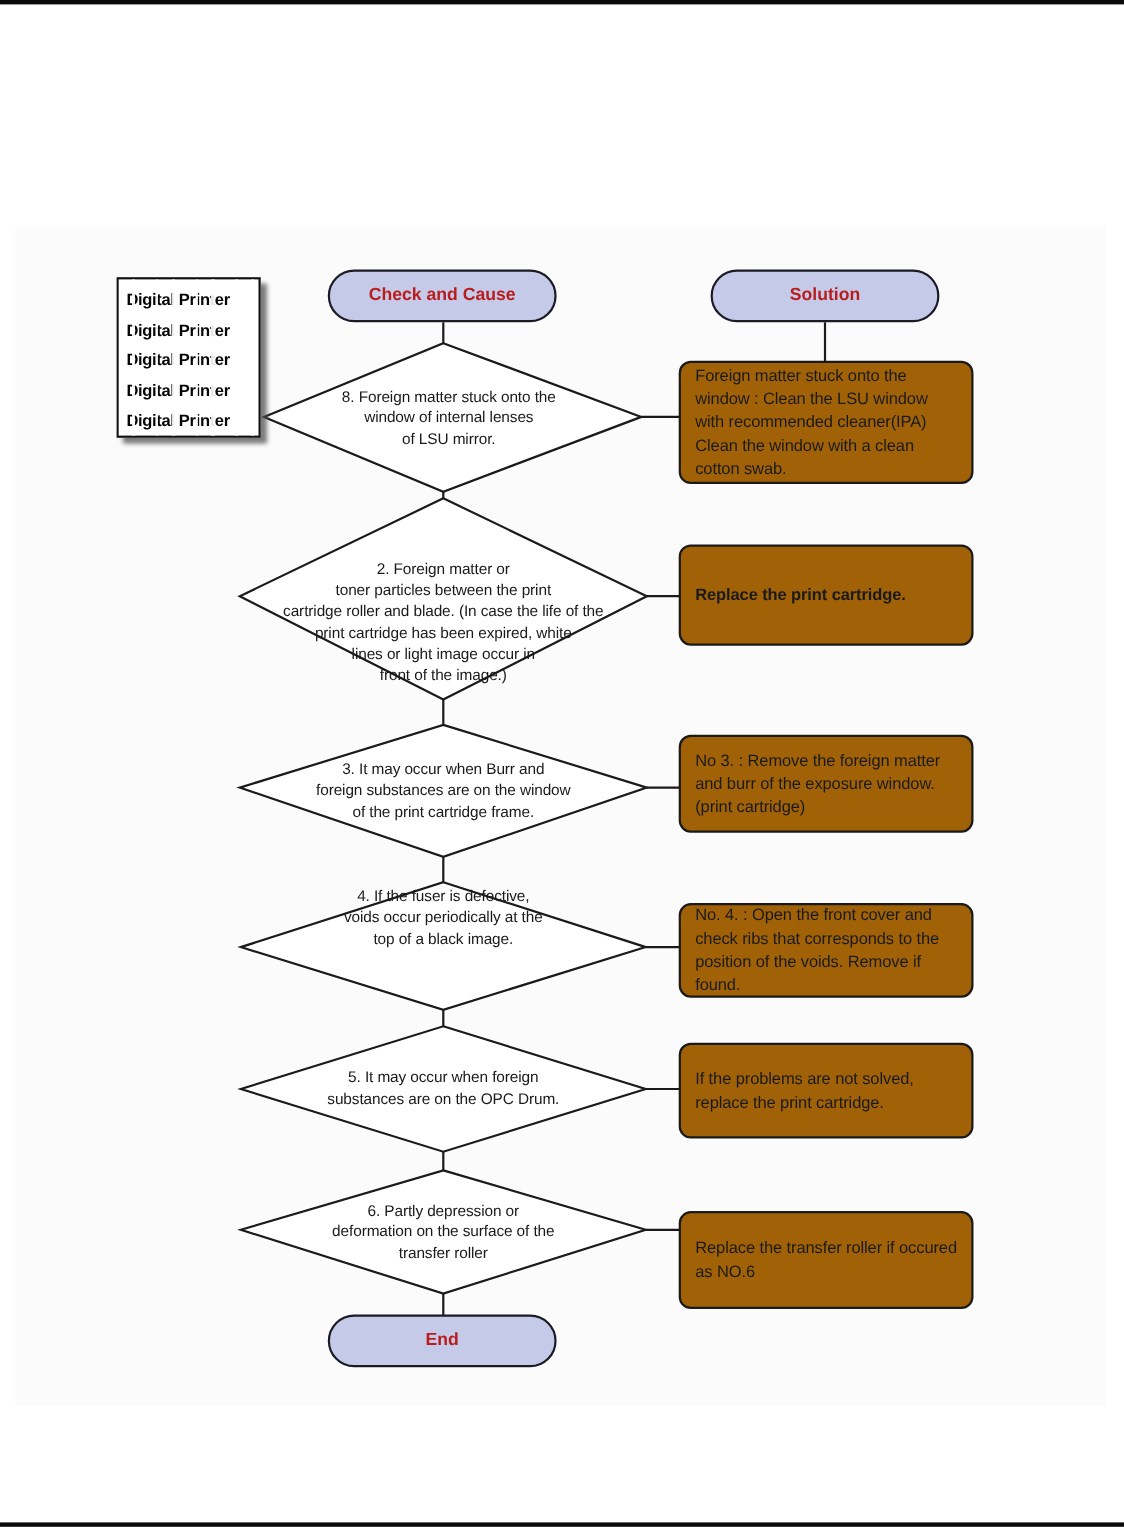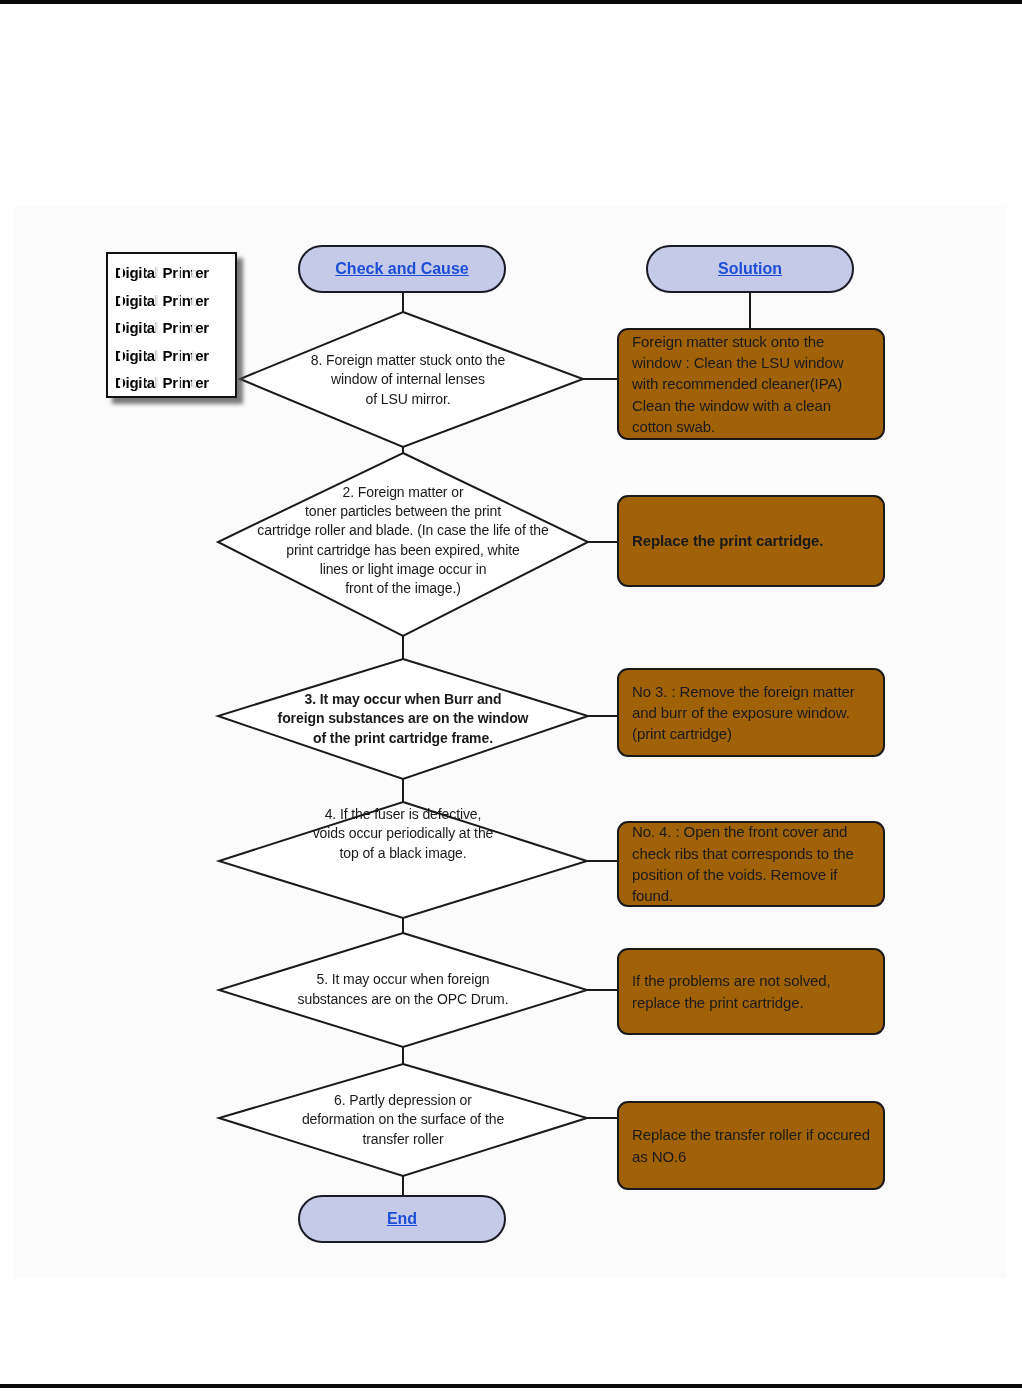--- a/index.html
+++ b/index.html
@@ -11,21 +11,21 @@
   .bottom-bar{position:absolute;left:0;top:1384px;width:1022px;height:4px;background:#0a0a0a;}
   .panel{position:absolute;left:14px;top:205px;width:992px;height:1073px;background:#fbfbfc;}
 
   svg.flow{position:absolute;left:0;top:0;width:1022px;height:1391px;}
   svg.flow polygon{fill:#ffffff;stroke:#1a1a1a;stroke-width:2;}
   svg.flow line{stroke:#1a1a1a;stroke-width:2;}
 
   .pill{
     position:absolute;width:208px;height:48px;border:2px solid #1b1b26;border-radius:25px;
     background:#c5cae8;display:flex;align-items:center;justify-content:center;
-    font-weight:bold;font-size:16px;color:#1d4ed8;box-sizing:border-box;z-index:3;text-decoration:underline;
+    font-weight:bold;font-size:16px;color:#b91c1c;box-sizing:border-box;z-index:3;
   }
   .pill-check{left:298px;top:245px;}
   .pill-solution{left:646px;top:245px;}
   .pill-end{left:298px;top:1195px;}
 
   .sbox{
     position:absolute;left:617px;width:268px;border:2px solid #1a1a1a;border-radius:11px;
     background:#a16207;box-sizing:border-box;display:flex;align-items:center;
     padding:2px 13px;font-size:15px;line-height:1.42;z-index:2;letter-spacing:-0.1px;
   }
@@ -34,22 +34,22 @@
   .sbox-3{top:668px;height:89px;}
   .sbox-4{top:821px;height:86px;}
   .sbox-5{top:948px;height:87px;}
   .sbox-6{top:1073px;height:89px;margin-top:28px;}
 
   .dtext{
     position:absolute;display:flex;align-items:center;justify-content:center;text-align:center;
     white-space:pre-line;font-size:14px;line-height:1.4;z-index:2;letter-spacing:-0.1px;
   }
   .dtext-1{left:233px;top:312px;width:350px;height:136px;}
-  .dtext-2{left:208px;top:449px;width:390px;height:183px;line-height:1.36;text-align:center;}
-  .dtext-3{left:213px;top:659px;width:380px;height:120px;font-weight:bold;}
+  .dtext-2{left:208px;top:474px;width:390px;height:183px;line-height:1.36;text-align:center;}
+  .dtext-3{left:213px;top:659px;width:380px;height:120px;}
   .dtext-4{left:213px;top:776px;width:380px;height:116px;}
   .dtext-5{left:213px;top:933px;width:380px;height:114px;text-align:center;}
   .dtext-6{left:213px;top:1064px;width:380px;height:112px;}
 
   .sample-box{
     position:absolute;left:106px;top:252px;width:131px;height:146px;background:#ffffff;
     border:2px solid #111111;box-sizing:border-box;z-index:4;
     box-shadow:6px 6px 4px rgba(80,80,80,0.75);
   }
   .sample-lines{position:absolute;left:7px;top:5px;right:3px;bottom:3px;}

